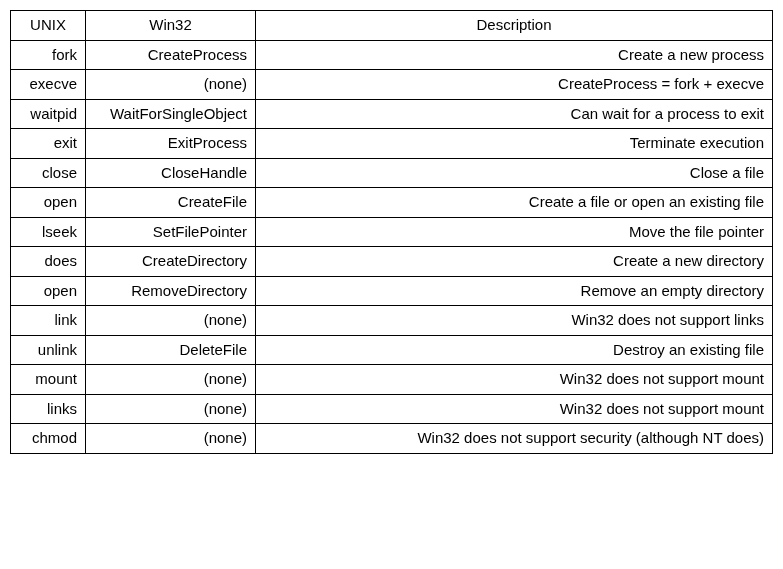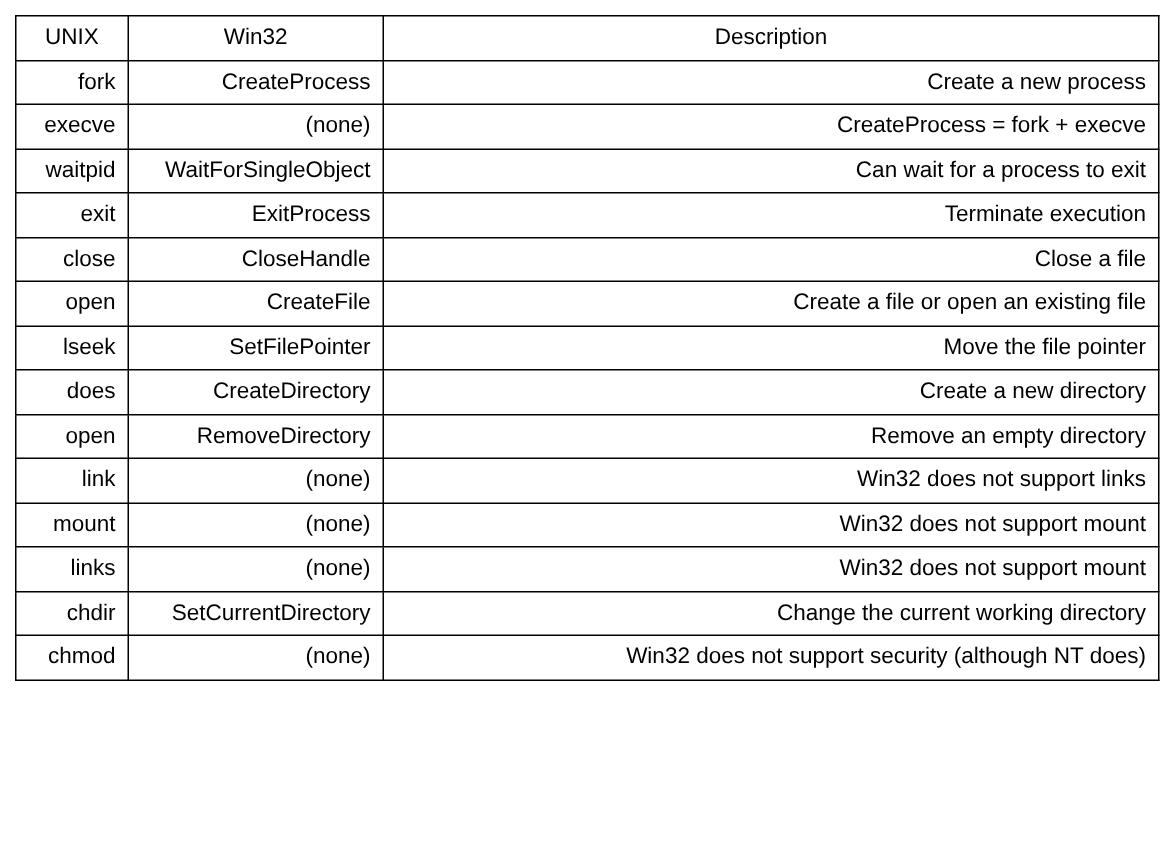--- a/index.html
+++ b/index.html
@@ -89,33 +89,33 @@
         <td>open</td>
         <td>RemoveDirectory</td>
         <td>Remove an empty directory</td>
       </tr>
       <tr>
         <td>link</td>
         <td>(none)</td>
         <td>Win32 does not support links</td>
       </tr>
       <tr>
+        <td>unlink</td>
+        <td>DeleteFile</td>
+        <td>Destroy an existing file</td>
+      </tr>
+      <tr>
         <td>mount</td>
         <td>(none)</td>
         <td>Win32 does not support mount</td>
       </tr>
       <tr>
         <td>links</td>
         <td>(none)</td>
         <td>Win32 does not support mount</td>
       </tr>
       <tr>
-        <td>chdir</td>
-        <td>SetCurrentDirectory</td>
-        <td>Change the current working directory</td>
-      </tr>
-      <tr>
         <td>chmod</td>
         <td>(none)</td>
         <td>Win32 does not support security (although NT does)</td>
       </tr>
     </tbody>
 </table>
 
 </body></html>

